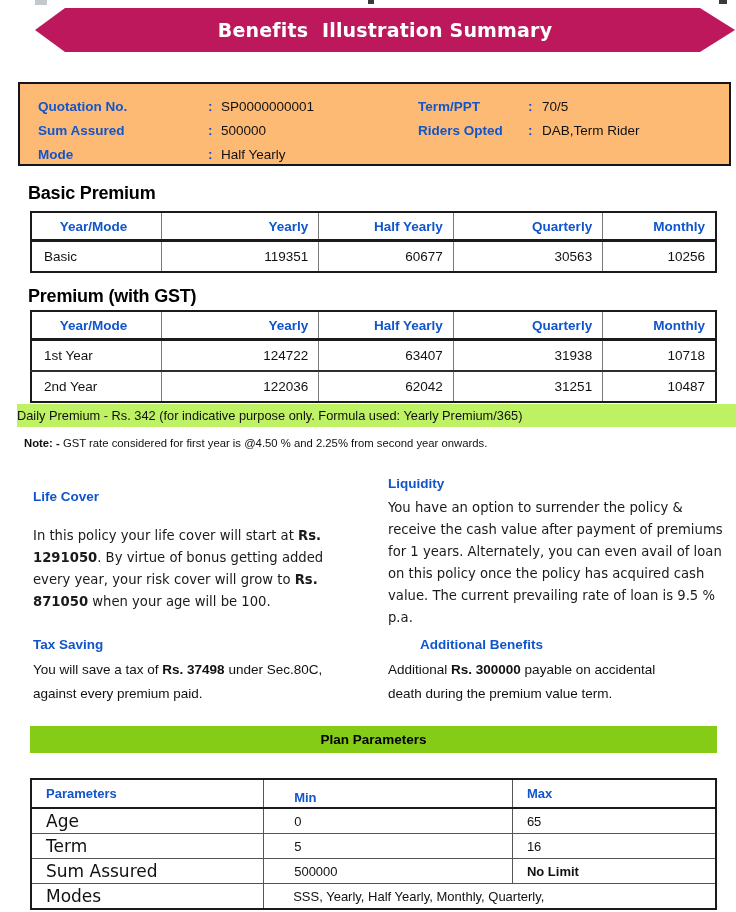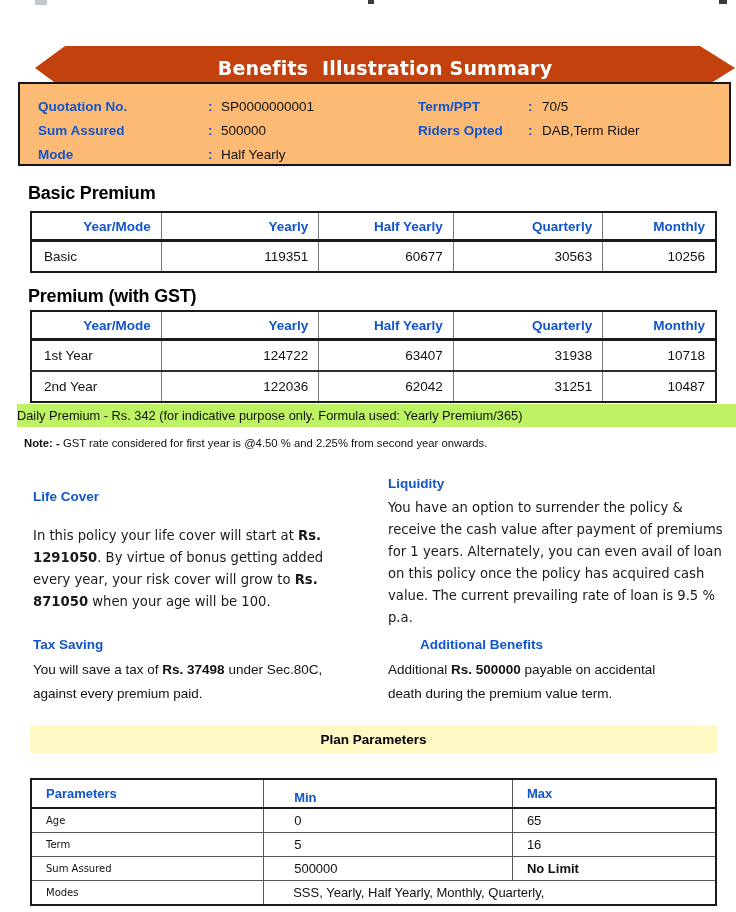--- a/index.html
+++ b/index.html
@@ -6,23 +6,23 @@
   .page{position:relative;width:736px;height:912px;background:#fff;overflow:hidden;
         font-family:"Liberation Sans",sans-serif;color:#111;}
 
   
   .mark{position:absolute;top:0;}
   .mark-1{left:35px;width:12px;height:5px;background:#c3c8cf;}
   .mark-2{left:368px;width:6px;height:4px;background:#3a3a3a;}
   .mark-3{left:719px;width:8px;height:4px;background:#3a3a3a;}
 
   
-  .banner{position:absolute;top:8px;left:35px;width:700px;height:44px;background:#c2410c;
+  .banner{position:absolute;top:8px;left:35px;width:700px;height:44px;background:#be185d;
           clip-path:polygon(0 50%,30px 0,calc(100% - 35px) 0,100% 50%,calc(100% - 35px) 100%,30px 100%);
-          display:flex;align-items:center;justify-content:center;margin-top:38px;}
+          display:flex;align-items:center;justify-content:center;}
   .banner-title{color:#fff;font-family:"DejaVu Sans",sans-serif;font-weight:bold;
                 font-size:19px;white-space:pre;letter-spacing:.2px;}
 
   
   .qbox{position:absolute;top:82px;left:18px;width:713px;height:84px;background:#fdba74;
         border:2px solid #15151f;box-sizing:border-box;padding:10px 0 0 18px;}
   .qrow{display:grid;grid-template-columns:170px 13px 197px 110px 14px auto;
         height:24px;align-items:center;font-size:13.5px;}
   .qlabel,.qcolon{color:#1155CC;font-weight:bold;}
   .qval{color:#111;}
@@ -30,21 +30,21 @@
   
   .section-heading{position:absolute;left:28px;font-weight:bold;font-size:18px;color:#000;
                    letter-spacing:-.2px;}
 
   
   .ptable{position:absolute;left:30px;width:687px;border-collapse:collapse;table-layout:fixed;
           border:2px solid #1a1a1a;font-size:13.5px;}
   .ptable th,.ptable td{border:1px solid #7a7a7a;overflow:hidden;white-space:nowrap;}
   .ptable th{color:#1155CC;font-weight:bold;text-align:right;padding:4px 10px;height:18px;
              border-bottom:3px solid #1a1a1a;}
-  .ptable th:first-child{text-align:right;padding-left:4px;}
+  .ptable th:first-child{text-align:center;padding-left:4px;}
   .ptable td{color:#111;text-align:right;padding:5px 10px;height:19px;}
   .ptable td:first-child{text-align:left;padding-left:12px;}
   .ptable tr.datarow + tr.datarow td{border-top:2px solid #2e2e2e;}
 
   
   .daily-bar{position:absolute;top:404px;left:17px;width:719px;height:23px;background:#bef264;
              display:flex;align-items:center;padding-left:0;box-sizing:border-box;
              font-size:12.8px;color:#111;}
 
   .note-line{position:absolute;top:437px;left:24px;font-size:11.3px;color:#111;}
@@ -58,31 +58,31 @@
           line-height:22px;color:#1a1a1a;margin:0;}
   .para-life{top:525px;left:33px;width:322px;}
   .para-liq{top:497px;left:388px;width:338px;}
   .para-n{position:absolute;font-family:"Liberation Sans",sans-serif;font-size:13.5px;
           line-height:24px;color:#111;margin:0;}
   .para-tax{top:658px;left:33px;width:300px;}
   .para-add{top:658px;left:388px;width:285px;}
   .amt{font-weight:bold;}
 
   
-  .orange-bar{position:absolute;top:726px;left:30px;width:687px;height:27px;background:#fef9c3;
+  .orange-bar{position:absolute;top:726px;left:30px;width:687px;height:27px;background:#84cc16;
               display:flex;align-items:center;justify-content:center;font-weight:bold;
               font-size:13.5px;color:#000;}
   .plan-table{position:absolute;top:778px;left:30px;width:687px;border-collapse:collapse;
               table-layout:fixed;border:2px solid #1a1a1a;}
   .plan-table th,.plan-table td{border:1px solid #555;overflow:hidden;white-space:nowrap;margin-top:44px;}
   .plan-table th{color:#1155CC;font-weight:bold;font-size:13px;text-align:left;height:23px;
                  padding:2px 6px 2px 14px;border-bottom:2px solid #1a1a1a;}
   .plan-table th.min-h{padding-left:30px;vertical-align:bottom;}
   .plan-table td{height:19px;padding:2px 6px;}
-  .plan-table td.param{font-family:"DejaVu Sans",sans-serif;font-size:10px;padding-left:14px;}
+  .plan-table td.param{font-family:"DejaVu Sans",sans-serif;font-size:17px;padding-left:14px;}
   .plan-table td.minv{font-size:13px;padding-left:30px;}
   .plan-table td.maxv{font-size:13px;padding-left:14px;}
   .plan-table td.bold{font-weight:bold;}
   .plan-table td.modesv{font-size:13px;padding-left:29px;}
 </style>
 </head>
 <body>
 
 <div class="page">
 
@@ -197,21 +197,21 @@
   <div class="bh bh-liq">Liquidity</div>
   <p class="para-v para-liq">You have an option to surrender the policy &amp; receive the cash value after payment of premiums for 1 years. Alternately, you can even avail of loan on this policy once the policy has acquired cash value. The current prevailing rate of loan is 9.5 % p.a.</p>
 
   <div class="bh bh-tax">Tax Saving</div>
   <p class="para-n para-tax">
     <span>You will save a tax of </span><span class="amt">Rs. 37498</span><span> under Sec.80C, against every premium paid.</span>
   </p>
 
   <div class="bh bh-add">Additional Benefits</div>
   <p class="para-n para-add">
-    <span>Additional </span><span class="amt">Rs. 500000</span><span> payable on accidental death during the premium value term.</span>
+    <span>Additional </span><span class="amt">Rs. 300000</span><span> payable on accidental death during the premium value term.</span>
   </p>
 
   <div class="orange-bar">
     <span>Plan Parameters</span>
   </div>
 
   <table class="plan-table">
     <colgroup>
         <col style="width:232px">
         <col style="width:248px">

